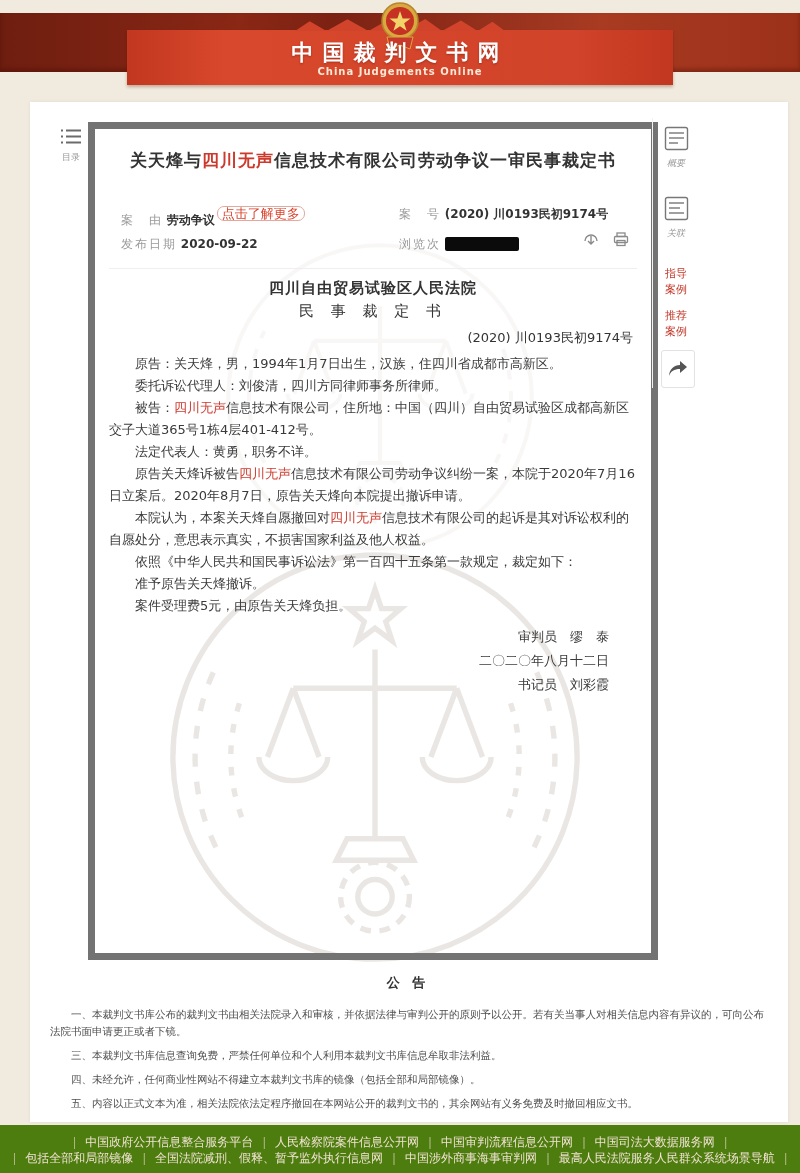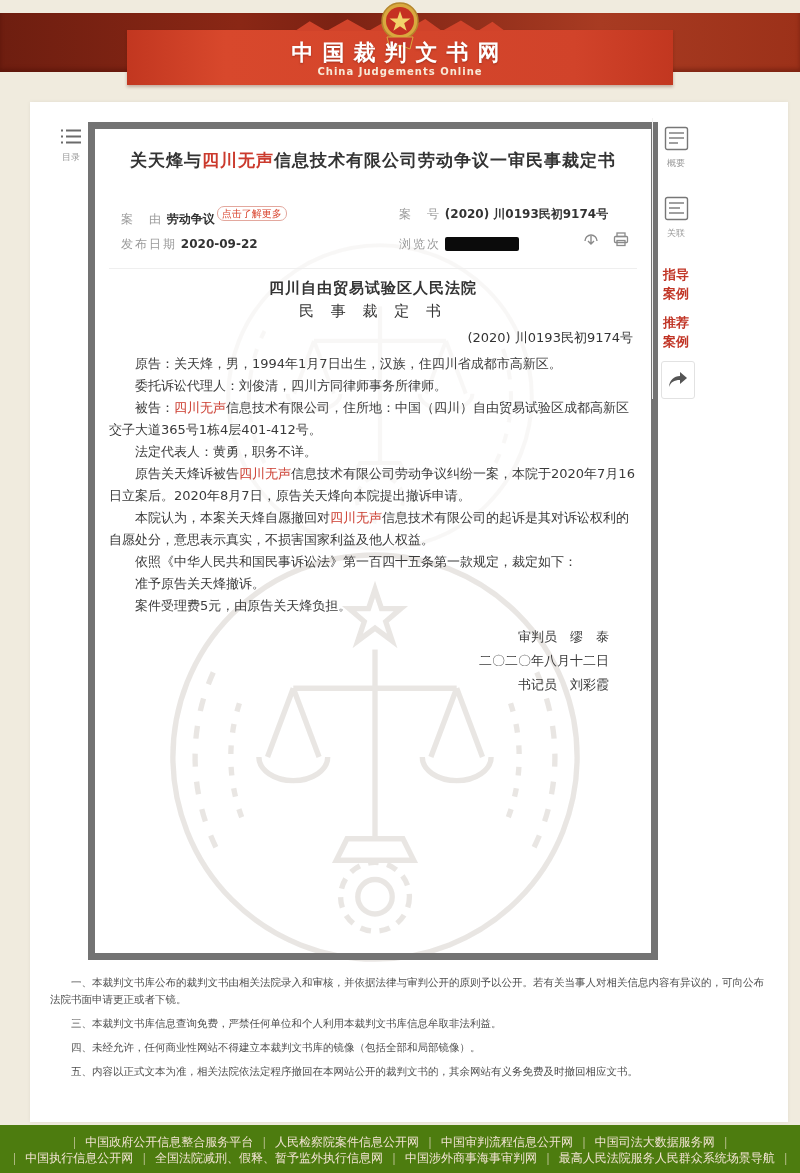--- a/index.html
+++ b/index.html
@@ -45,21 +45,21 @@
     letter-spacing:1px; margin-top:2px; }
   .red { color:#cb3a2d; }
 
   .meta { position:relative; margin-top:34px; height:56px; font-size:12px; }
   .meta-label { color:#9a9a9a; letter-spacing:2px; }
   .meta-val { color:#333; font-weight:bold; }
   .m-cause { position:absolute; left:12px; top:0; }
   .m-no { position:absolute; left:290px; top:0; }
   .m-date { position:absolute; left:12px; top:30px; }
   .m-views { position:absolute; left:290px; top:30px; }
-  .badge { display:inline-block; font-size:10px; color:#d9442e; border:1px solid #e3a89e;
+  .badge { display:inline-block; font-size:13px; color:#d9442e; border:1px solid #e3a89e;
     border-radius:7px; padding:0 4px; line-height:13px; vertical-align:6px; margin-left:2px;
     background:#fff; cursor:pointer; }
   .redact { display:inline-block; width:74px; height:14px; background:#0b0b0b;
     border-radius:2px; vertical-align:-3px; }
   .meta-icons { position:absolute; right:8px; top:26px; }
   .mi { display:inline-block; margin-left:10px; cursor:pointer; }
   .divider { border-top:1px solid #efefef; margin-top:6px; }
 
   .docbody { position:relative; margin-top:10px; z-index:1; }
   .court-name { text-align:center; font-size:15px; font-weight:bold; color:#333; letter-spacing:1px; }
@@ -73,22 +73,22 @@
 
   
   .wm { position:absolute; z-index:0; pointer-events:none; }
   .wm-top { left:185px; top:130px; width:330px; height:330px; opacity:.38; }
   .wm-main { left:130px; top:440px; width:430px; height:430px; opacity:.9; }
 
   
   .rail { position:absolute; left:622px; top:16px; width:46px; border-left:1px solid #f2f2f2;
     padding:8px 0 0 8px; }
   .rail-item { margin-bottom:26px; text-align:center; width:30px; cursor:pointer; }
-  .rail-label { font-size:9px; color:#9a9a9a; margin-top:2px; }
-  .rail-red { font-size:13px; font-weight:bold; color:#c13526; width:30px; text-align:center;
+  .rail-label { font-size:9px; color:#9a9a9a; margin-top:2px;font-style:italic; }
+  .rail-red { font-size:11px; font-weight:normal; color:#c13526; width:30px; text-align:center;
     line-height:1.45; word-break:break-all; margin-bottom:10px; cursor:pointer; position:relative; }
   .share-box { width:34px; height:38px; border:1px solid #e2e2e2; border-radius:3px;
     display:flex; align-items:center; justify-content:center; cursor:pointer; margin-top:6px; }
 
   
   .notice { position:absolute; left:20px; top:872px; width:716px; }
   .notice-title { text-align:center; font-size:13px; font-weight:bold; color:#333;
     letter-spacing:4px; margin-bottom:14px; }
   .notice-p { font-size:10.5px; color:#4f4f4f; line-height:17px; text-indent:2em;
     margin-bottom:7px; }
@@ -251,27 +251,28 @@
       <div class="rail-red">指导案例</div>
       <div class="rail-red">推荐案例</div>
       <div class="share-box">
         <svg width="20" height="18" viewBox="0 0 20 18">
           <path d="M12 1 L19 7 L12 13 L12 9 C6 9 3 11 1 16 C1.5 9 6 5 12 5 Z" fill="#555"></path>
         </svg>
       </div>
     </div>
 
     <div class="notice">
+      <div class="notice-title">公 告</div>
       <div>
           <div class="notice-p">一、本裁判文书库公布的裁判文书由相关法院录入和审核，并依据法律与审判公开的原则予以公开。若有关当事人对相关信息内容有异议的，可向公布法院书面申请更正或者下镜。</div>
           <div class="notice-p">三、本裁判文书库信息查询免费，严禁任何单位和个人利用本裁判文书库信息牟取非法利益。</div>
           <div class="notice-p">四、未经允许，任何商业性网站不得建立本裁判文书库的镜像（包括全部和局部镜像）。</div>
           <div class="notice-p">五、内容以正式文本为准，相关法院依法定程序撤回在本网站公开的裁判文书的，其余网站有义务免费及时撤回相应文书。</div>
         </div>
     </div>
   </div>
 
   <div class="footer">
     <div class="frow"><span class="fsep">｜</span><span class="flink">中国政府公开信息整合服务平台</span><span class="fsep">｜</span><span class="flink">人民检察院案件信息公开网</span><span class="fsep">｜</span><span class="flink">中国审判流程信息公开网</span><span class="fsep">｜</span><span class="flink">中国司法大数据服务网</span><span class="fsep">｜</span></div>
-    <div class="frow"><span class="fsep">｜</span><span class="flink">中国执行信息公开网</span><span class="fsep">｜</span><span class="flink">全国法院减刑、假释、暂予监外执行信息网</span><span class="fsep">｜</span><span class="flink">中国涉外商事海事审判网</span><span class="fsep">｜</span><span class="flink">最高人民法院服务人民群众系统场景导航</span><span class="fsep">｜</span></div>
+    <div class="frow"><span class="fsep">｜</span><span class="flink">包括全部和局部镜像</span><span class="fsep">｜</span><span class="flink">全国法院减刑、假释、暂予监外执行信息网</span><span class="fsep">｜</span><span class="flink">中国涉外商事海事审判网</span><span class="fsep">｜</span><span class="flink">最高人民法院服务人民群众系统场景导航</span><span class="fsep">｜</span></div>
   </div>
 
 </div>
 
 </body></html>

